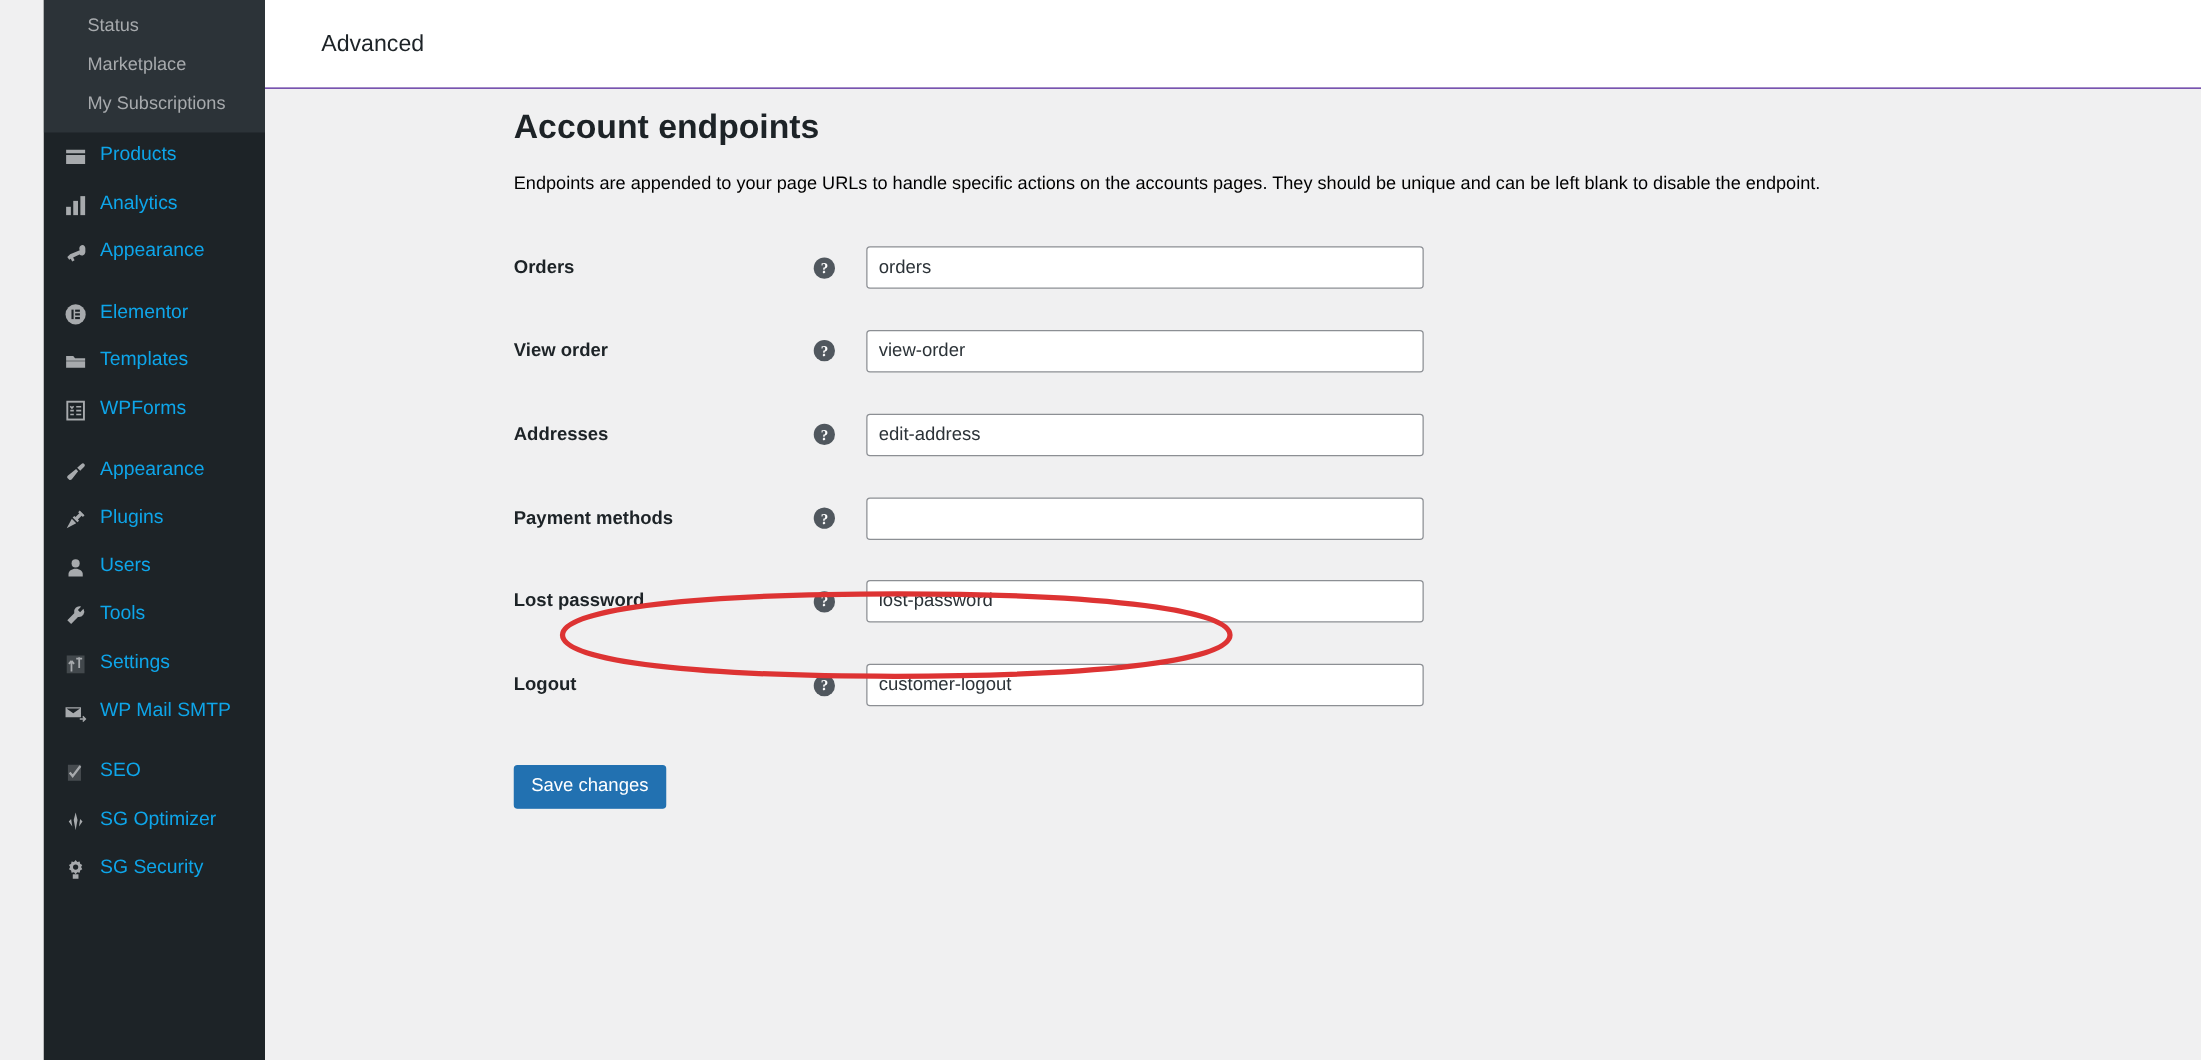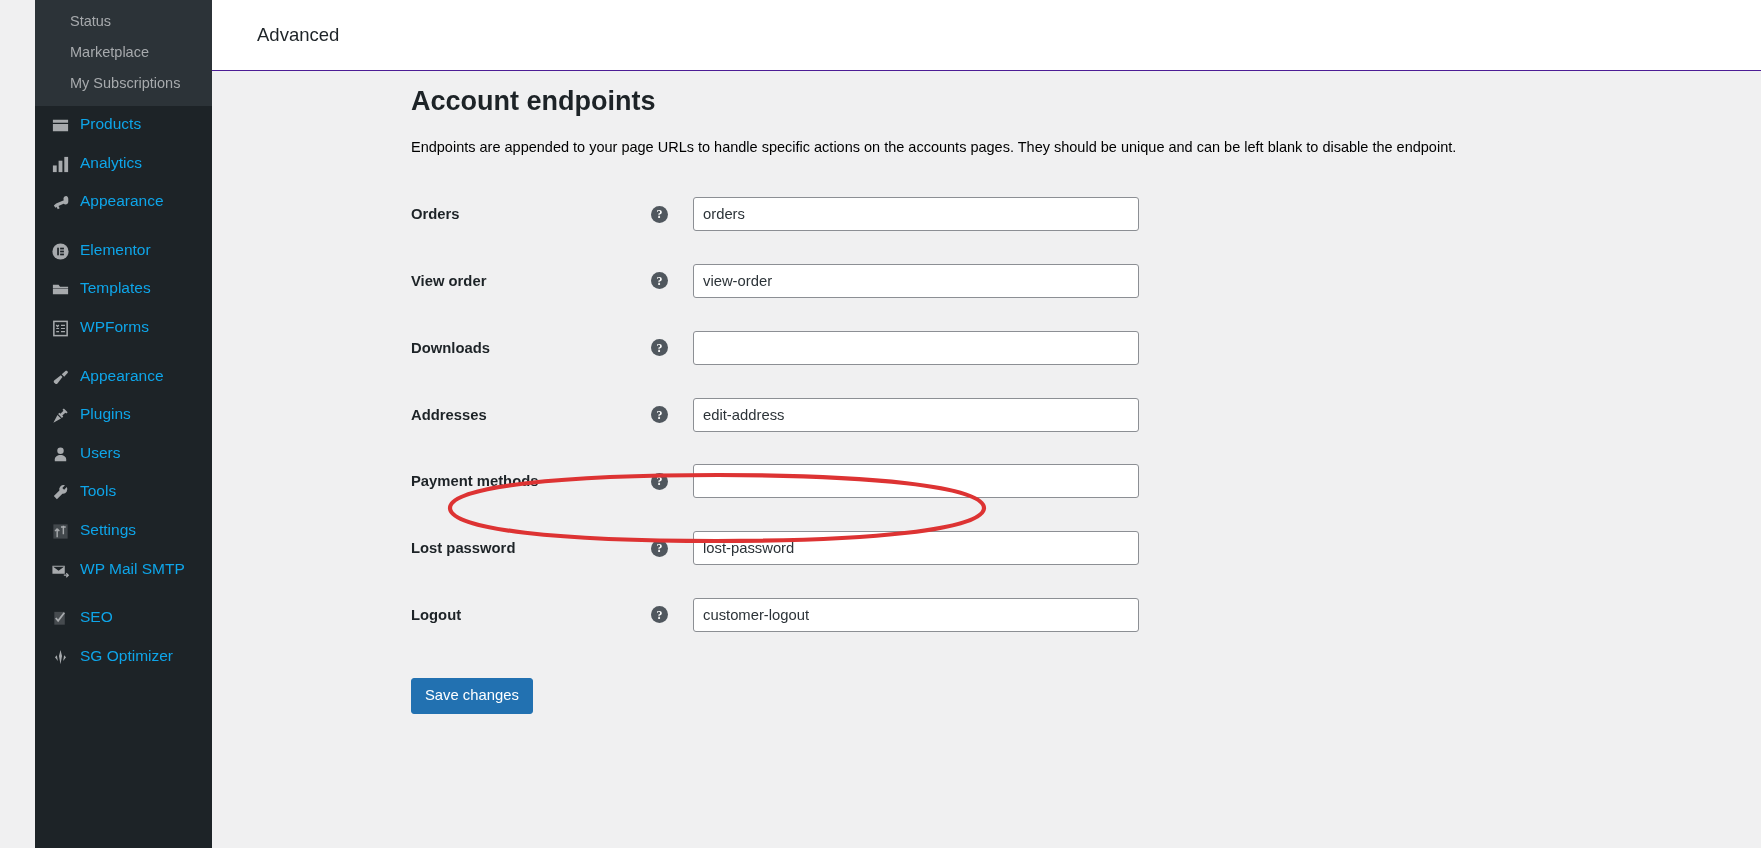--- a/index.html
+++ b/index.html
@@ -283,20 +283,30 @@
 
     <div class="menu-item">
       <span class="mi-icon">
         <svg width="19" height="19" viewBox="0 0 20 20" fill="currentColor">
             <path d="M10 2l1.6 6.5L10 17l-1.6-8.5L10 2zM6.2 7.5l1 6.3-3-4.1 2-2.2zM13.8 7.5l2 2.2-3 4.1 1-6.3z"></path>
           </svg>
       </span>
       <span class="mi-label">SG Optimizer</span>
     </div>
 
+    <div class="menu-item">
+      <span class="mi-icon">
+        <svg width="19" height="19" viewBox="0 0 20 20" fill="currentColor">
+            <path d="M10 2.2l1.4 1.5 2-.4.4 2 1.8 1-1 1.8 1 1.8-1.8 1-.4 2-2-.4L10 14l-1.4-1.5-2 .4-.4-2-1.8-1 1-1.8-1-1.8 1.8-1 .4-2 2 .4L10 2.2z"></path>
+            <circle cx="10" cy="8.1" r="2.2" fill="#1d2327"></circle>
+            <path d="M7.6 14.2h4.8v3.6H7.6z"></path>
+          </svg>
+      </span>
+      <span class="mi-label">SG Security</span>
+    </div>
   </nav>
 
   <div class="main">
 
     <header class="topbar">
       <div class="topbar-title">Advanced</div>
       <div class="inbox-widget">
         <span>
           <svg width="25" height="23" viewBox="0 0 24 22" fill="none" stroke="#50575e" stroke-width="1.6">
             <rect x="2" y="2" width="20" height="16" rx="1.5"></rect>
@@ -325,29 +335,20 @@
           <tr class="form-row">
             <td class="form-label">View order</td>
             <td class="form-help">
                 <div class="help-icon">?</div>
               </td>
             <td class="form-field">
               <input type="text" value="view-order" style="">
             </td>
           </tr>
           <tr class="form-row">
-            <td class="form-label">Downloads</td>
-            <td class="form-help">
-                <div class="help-icon">?</div>
-              </td>
-            <td class="form-field">
-              <input type="text" value="" style="">
-            </td>
-          </tr>
-          <tr class="form-row">
             <td class="form-label">Addresses</td>
             <td class="form-help">
                 <div class="help-icon">?</div>
               </td>
             <td class="form-field">
               <input type="text" value="edit-address" style="">
             </td>
           </tr>
           <tr class="form-row">
             <td class="form-label">Payment methods</td>

